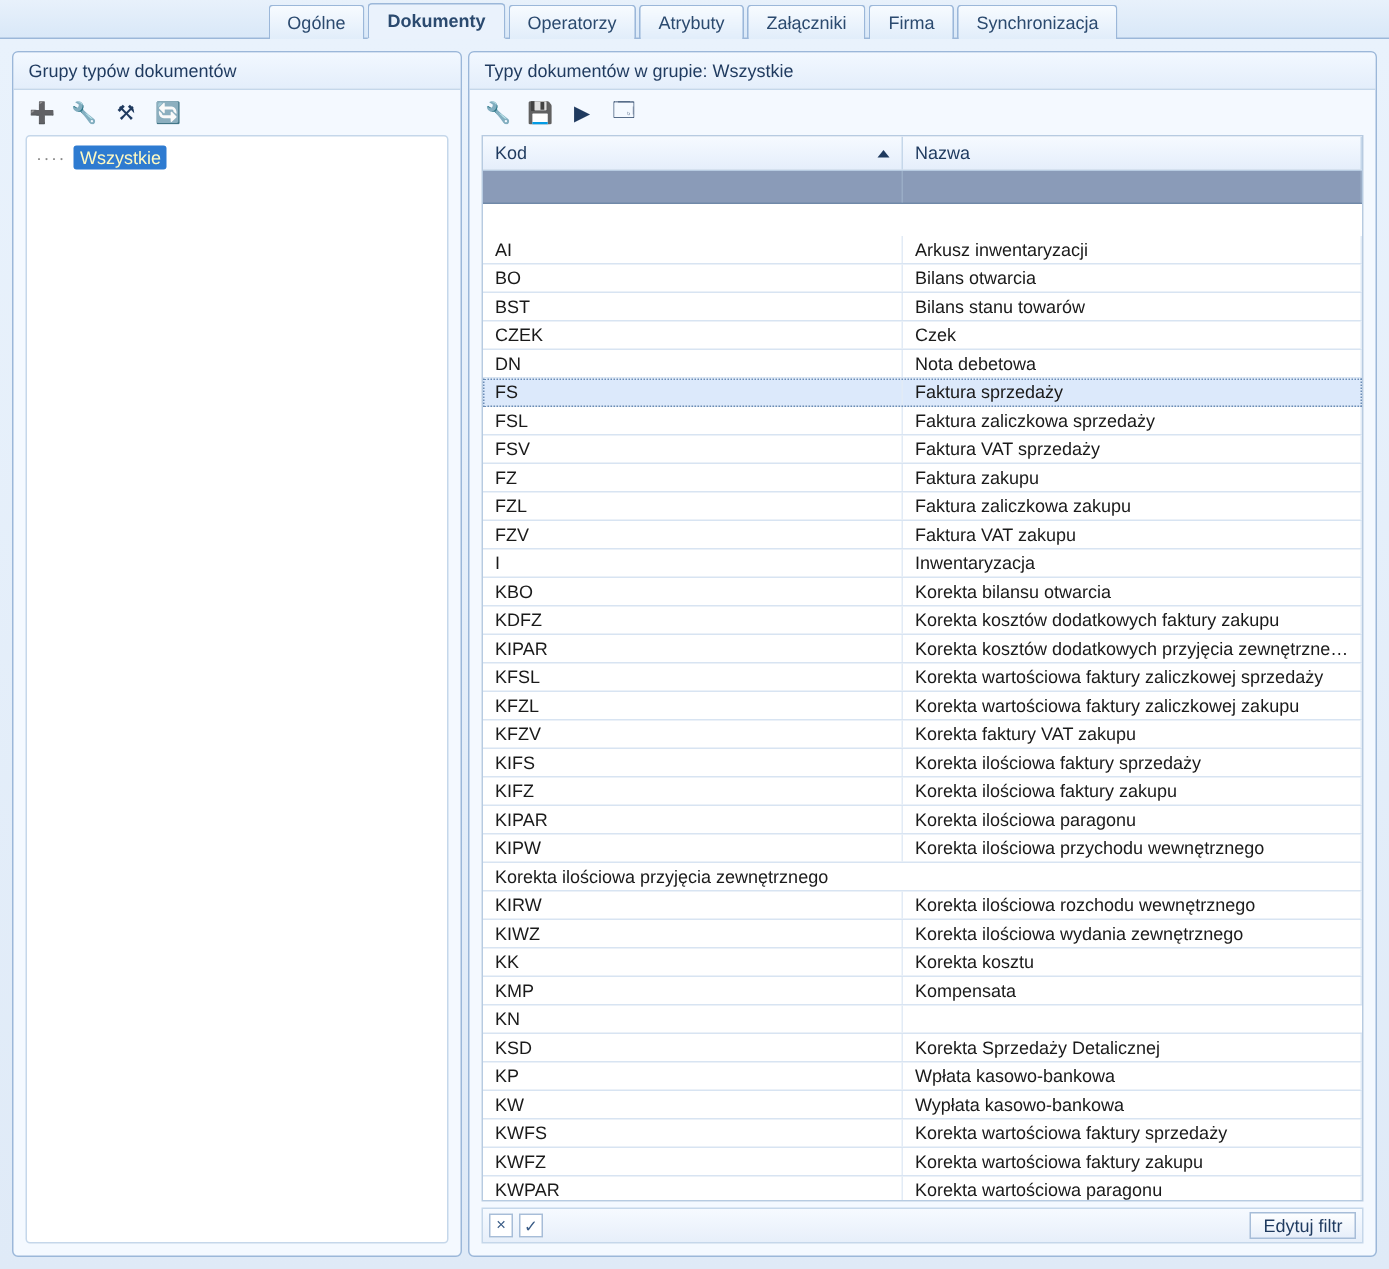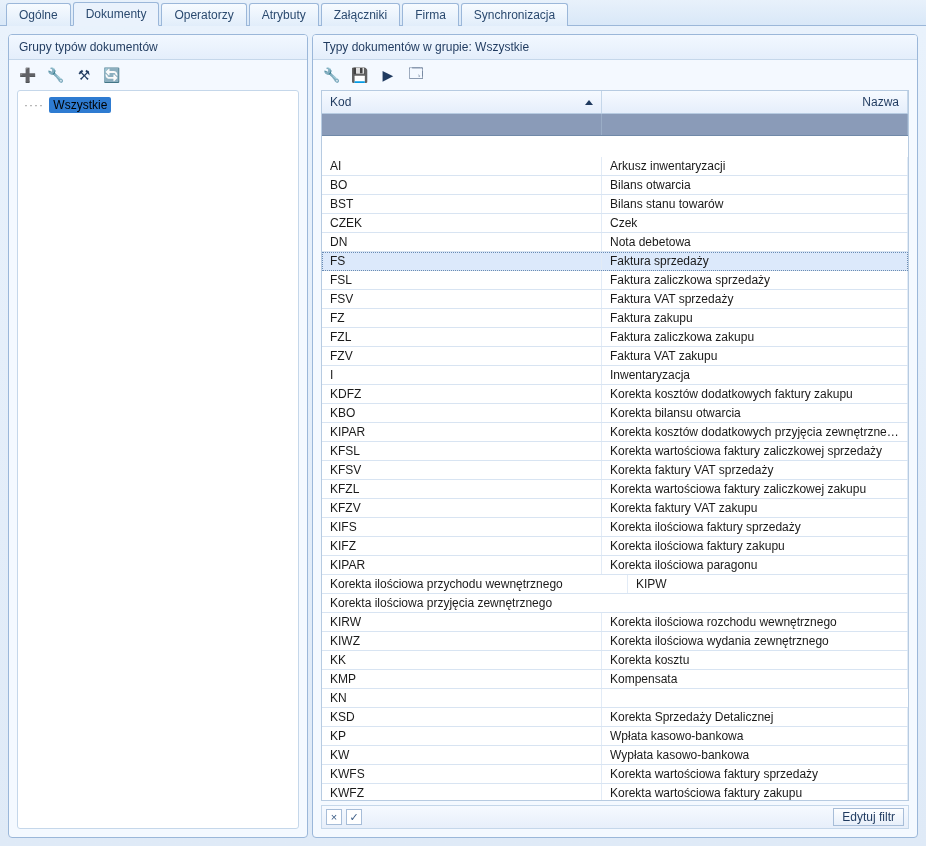--- a/index.html
+++ b/index.html
@@ -14,36 +14,37 @@
   }
 
   
   .tab-strip {
     display: flex;
     align-items: flex-end;
     padding: 0 6px;
     height: 26px;
     background: linear-gradient(#e8f1fb,#d9e8f8);
     border-bottom: 1px solid #9bb7d9;
+    justify-content: center;
   }
   .tab {
     padding: 4px 12px;
     border: 1px solid #9bb7d9;
     border-bottom: none;
     margin-right: 2px;
     background: linear-gradient(#f7fbff,#e1edfa);
     border-radius: 3px 3px 0 0;
     color: #2b4a6f;
     cursor: pointer;
     position: relative;
     top: 1px;
   }
   .tab.active {
     background: #eaf2fc;
-    font-weight: 400;
+    font-weight: 700;
     border-bottom: 1px solid #eaf2fc;
     z-index: 2;
     top: 1px;
     margin-top: 24px;
   }
 
   
   .workspace {
     display: flex;
     gap: 4px;
@@ -94,21 +95,21 @@
     border: 1px solid #c5d7ea;
     border-radius: 3px;
     margin: 0 8px 8px;
     padding: 6px 6px;
     overflow: auto;
   }
   .tree-node {
     display: inline-block;
     padding: 1px 4px;
     background: #2e7bd1;
-    color: #000000;
+    color: #fef9c3;
     border-radius: 2px;
     font-size: 12px;
     cursor: pointer;
   }
   .tree-dots {
     color: #888;
     letter-spacing: 1px;
     margin-right: 2px;
   }
 
@@ -130,21 +131,21 @@
   .grid-headers .col {
     padding: 4px 8px;
     border-right: 1px solid #c5d7ea;
     color: #1f3a5f;
     display: flex;
     align-items: center;
     gap: 4px;
     cursor: pointer;
   }
   .col-kod   { width: 280px; flex: 0 0 280px; }
-  .col-nazwa { flex: 1; justify-content: flex-end; }
+  .col-nazwa { flex: 1; }
   .sort-ind {
     width: 0; height: 0;
     border-left: 4px solid transparent;
     border-right: 4px solid transparent;
     border-bottom: 5px solid #1f3a5f;
     margin-left: auto;
   }
 
   .grid-filter-row {
     display: flex;
@@ -310,62 +311,58 @@
           </div>
           <div class="row">
             <div class="cell col-kod">FZV</div>
             <div class="cell col-nazwa">Faktura VAT zakupu</div>
           </div>
           <div class="row">
             <div class="cell col-kod">I</div>
             <div class="cell col-nazwa">Inwentaryzacja</div>
           </div>
           <div class="row">
+            <div class="cell col-kod">KBO</div>
+            <div class="cell col-nazwa">Korekta bilansu otwarcia</div>
+          </div>
+          <div class="row">
             <div class="cell col-kod">KDFZ</div>
             <div class="cell col-nazwa">Korekta kosztów dodatkowych faktury zakupu</div>
           </div>
           <div class="row">
-            <div class="cell col-kod">KBO</div>
-            <div class="cell col-nazwa">Korekta bilansu otwarcia</div>
-          </div>
-          <div class="row">
             <div class="cell col-kod">KIPAR</div>
             <div class="cell col-nazwa">Korekta kosztów dodatkowych przyjęcia zewnętrznego</div>
           </div>
           <div class="row">
             <div class="cell col-kod">KFSL</div>
             <div class="cell col-nazwa">Korekta wartościowa faktury zaliczkowej sprzedaży</div>
           </div>
           <div class="row">
-            <div class="cell col-kod">KFSV</div>
-            <div class="cell col-nazwa">Korekta faktury VAT sprzedaży</div>
-          </div>
-          <div class="row">
             <div class="cell col-kod">KFZL</div>
             <div class="cell col-nazwa">Korekta wartościowa faktury zaliczkowej zakupu</div>
           </div>
           <div class="row">
             <div class="cell col-kod">KFZV</div>
             <div class="cell col-nazwa">Korekta faktury VAT zakupu</div>
           </div>
           <div class="row">
             <div class="cell col-kod">KIFS</div>
             <div class="cell col-nazwa">Korekta ilościowa faktury sprzedaży</div>
           </div>
           <div class="row">
             <div class="cell col-kod">KIFZ</div>
             <div class="cell col-nazwa">Korekta ilościowa faktury zakupu</div>
           </div>
           <div class="row">
             <div class="cell col-kod">KIPAR</div>
             <div class="cell col-nazwa">Korekta ilościowa paragonu</div>
           </div>
           <div class="row">
+            <div class="cell col-kod">KIPW</div>
             <div class="cell col-nazwa">Korekta ilościowa przychodu wewnętrznego</div>
-            <div class="cell col-kod">KIPW</div>
           </div>
           <div class="row">
             <div class="cell col-nazwa">Korekta ilościowa przyjęcia zewnętrznego</div>
           </div>
           <div class="row">
             <div class="cell col-kod">KIRW</div>
             <div class="cell col-nazwa">Korekta ilościowa rozchodu wewnętrznego</div>
           </div>
           <div class="row">
             <div class="cell col-kod">KIWZ</div>

